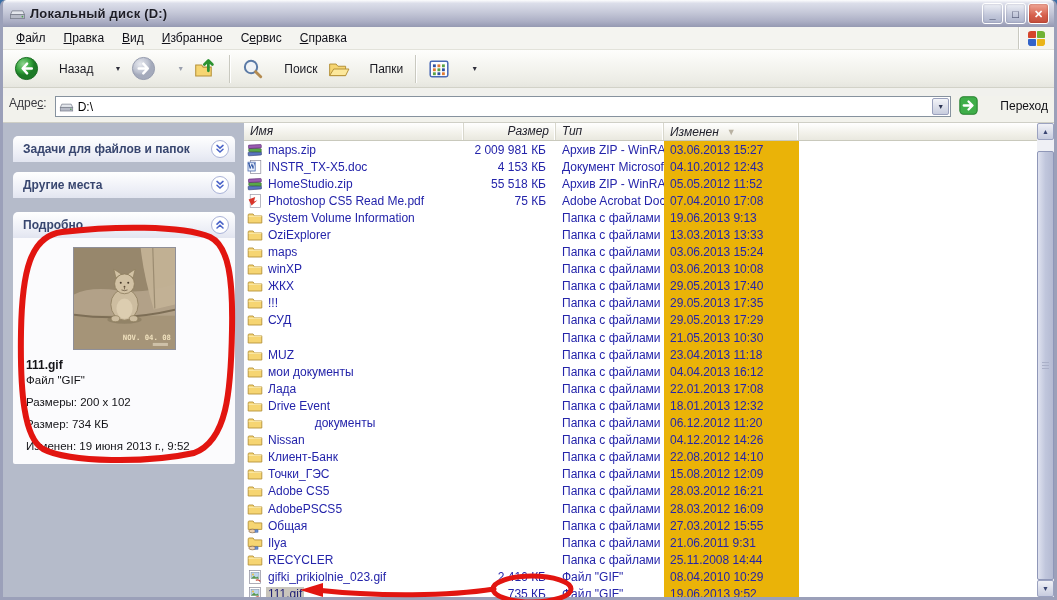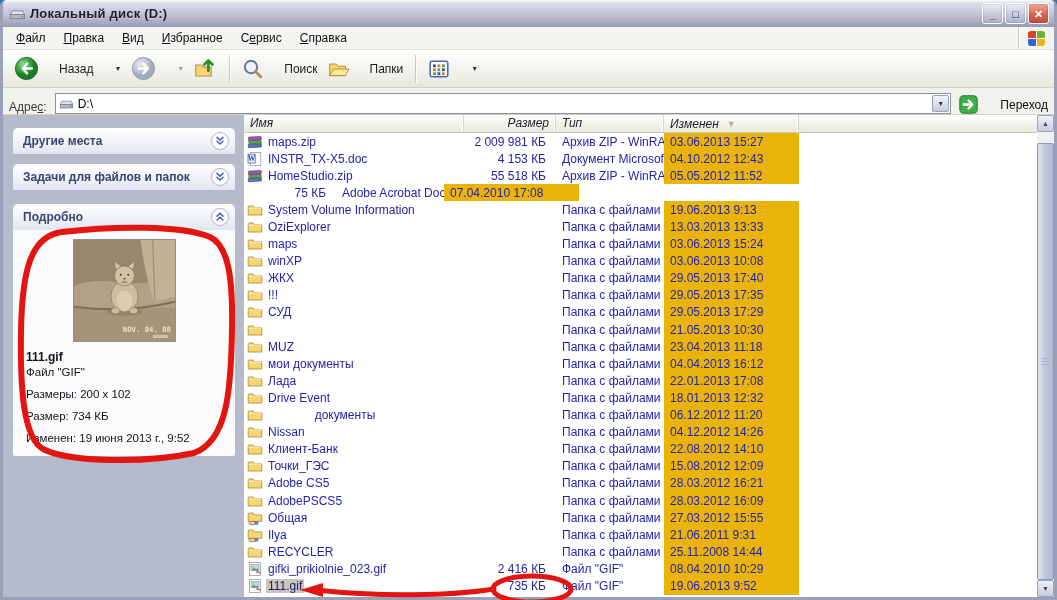--- a/index.html
+++ b/index.html
@@ -40,21 +40,21 @@
 
   .toolbar { height:38px; flex:0 0 38px; display:flex; align-items:center; padding:0 6px;
     background:linear-gradient(#fefefc,#ececE5 85%,#e6e6df); border-bottom:1px solid #d2d2c8; }
   .tbtn { display:flex; align-items:center; gap:20px; padding:3px 5px; border-radius:3px;
     font-size:12px; color:#1a1a22; cursor:default; white-space:nowrap; }
   .caret { font-size:7px; color:#30303c; margin-left:1px; }
   .caret.dis { color:#9aa0ae; }
   .tsep { width:1px; height:28px; background:#c9c9c0; box-shadow:1px 0 0 #fff; margin:0 7px; }
 
   .addressbar { height:27px; flex:0 0 27px; background:#f2f2ec; border-bottom:1px solid #cfcfc6;
-    display:flex; align-items:flex-end; padding:0 6px; font-size:12px; color:#3a3a40; }
+    display:flex; align-items:flex-start; padding:0 6px; font-size:12px; color:#3a3a40;margin-top:8px; }
   .addr-label { margin-right:8px; }
   .addr-combo { flex:1; height:21px; background:#fff; border:1px solid #86929e;
     display:flex; align-items:center; padding-left:3px; color:#000; }
   .addr-combo .txt{ margin-left:4px; font-size:12px; }
   .addr-drop { margin-left:auto; width:17px; height:17px; margin-right:1px;
     background:linear-gradient(#f3f4f8,#c8cdde); border:1px solid #9aa1bd; border-radius:2px;
     display:flex;align-items:center;justify-content:center; font-size:7px; color:#2c3352; }
   .go-btn { display:flex; align-items:center; gap:22px; margin-left:8px; font-size:12px; color:#101014; }
 
   
@@ -238,31 +238,31 @@
         </svg>
         <span>Переход</span>
       </div>
     </div>
 
     <div class="main">
 
       <div class="sidebar">
         <div class="panel">
           <div class="panel-header">
-            <span class="ph-label">Другие места</span>
+            <span class="ph-label">Задачи для файлов и папок</span>
             <span class="chev">
               <svg width="12" height="12" viewBox="0 0 14 14">
                   <path d="M3.5 2.8 L7 6 L10.5 2.8 M3.5 7.3 L7 10.5 L10.5 7.3" stroke="#4a63c8" stroke-width="1.8" fill="none" stroke-linecap="round"></path>
                 </svg>
             </span>
           </div>
         </div>
         <div class="panel">
           <div class="panel-header">
-            <span class="ph-label">Задачи для файлов и папок</span>
+            <span class="ph-label">Другие места</span>
             <span class="chev">
               <svg width="12" height="12" viewBox="0 0 14 14">
                   <path d="M3.5 2.8 L7 6 L10.5 2.8 M3.5 7.3 L7 10.5 L10.5 7.3" stroke="#4a63c8" stroke-width="1.8" fill="none" stroke-linecap="round"></path>
                 </svg>
             </span>
           </div>
         </div>
         <div class="panel" style="margin-top:14px;">
           <div class="panel-header">
             <span class="ph-label">Подробно</span>
@@ -359,20 +359,29 @@
                     <rect x="1.5" y="2.8" width="12.8" height="3.4" rx="0.6" fill="#9a5ab0" stroke="#5a2a70" stroke-width="0.6" transform="rotate(-3 7.9 4.5)"></rect>
                   </svg>
                 </span>
                 <span class="fname">HomeStudio.zip</span>
               </div>
               <div class="c-size">55 518 КБ</div>
               <div class="c-type">Архив ZIP - WinRAR</div>
               <div class="c-date">05.05.2012 11:52</div>
             </div>
             <div class="lrow">
+              <div class="c-name">
+                <span class="ficon">
+                  <svg viewBox="0 0 16 16">
+                    <rect x="3.2" y="1.4" width="10.4" height="13.2" fill="#fff" stroke="#9a9aa8" stroke-width="0.7"></rect>
+                    <path d="M1.6 6.4 L8.2 4 L7 8.4 L10.4 7.2 L4.6 12.6 Z" fill="#d8352a"></path>
+                  </svg>
+                </span>
+                <span class="fname">Photoshop CS5 Read Me.pdf</span>
+              </div>
               <div class="c-size">75 КБ</div>
               <div class="c-type">Adobe Acrobat Doc...</div>
               <div class="c-date">07.04.2010 17:08</div>
             </div>
             <div class="lrow">
               <div class="c-name">
                 <span class="ficon">
                   <svg viewBox="0 0 16 16">
                     <path d="M1.2 4.6 L1.2 13 L14.8 13 L14.8 5.9 L7.4 5.9 L6.1 4 L1.9 4 Z" fill="#f6d572" stroke="#b5923a" stroke-width="0.9"></path>
                     <path d="M1.6 6.3 L14.4 6.3" stroke="#fcebae" stroke-width="1"></path>

